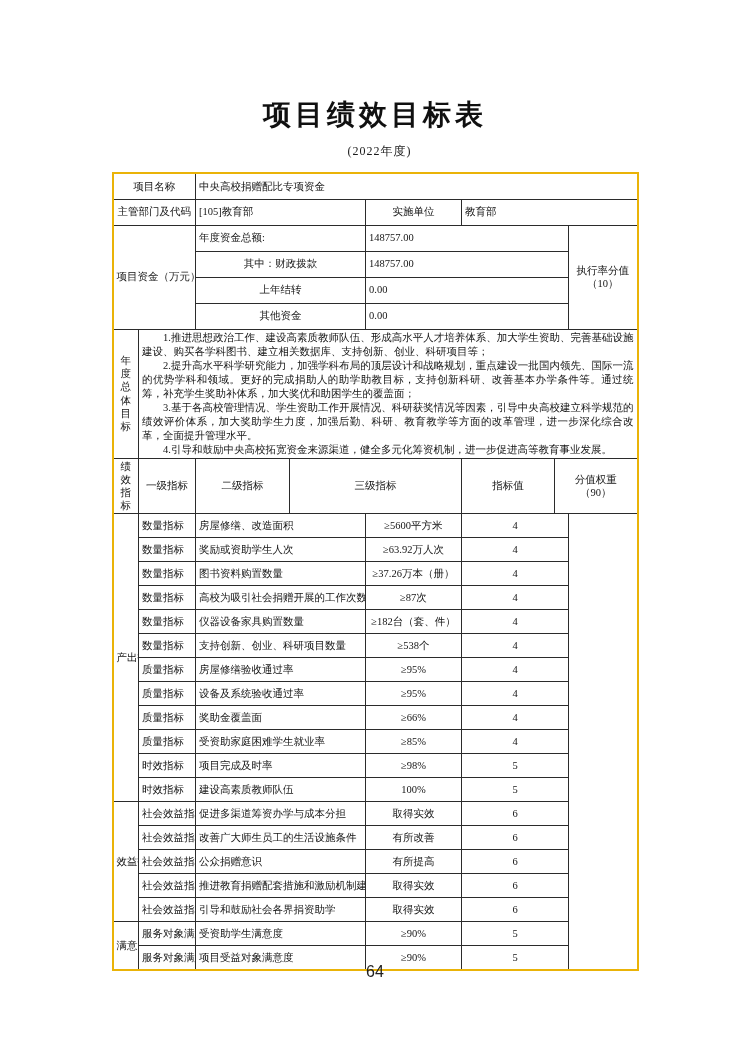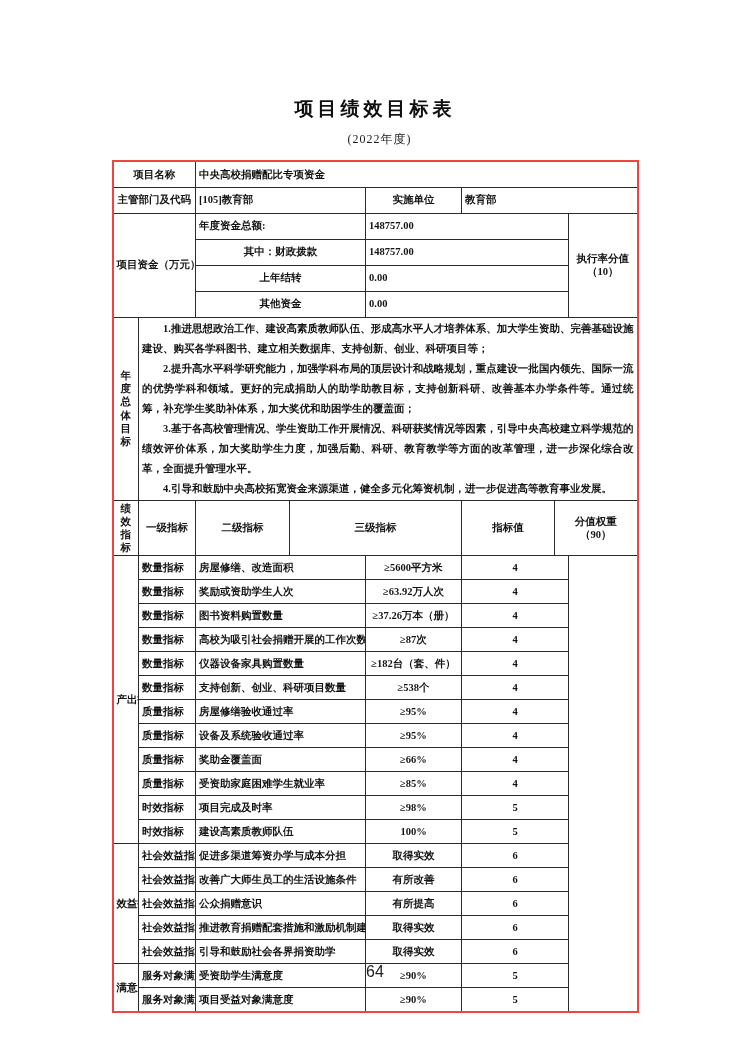--- a/index.html
+++ b/index.html
@@ -2,46 +2,46 @@
 <html><head>
 <meta charset="utf-8">
 <style>
   html,body{margin:0;padding:0;}
   body{
     width:750px;height:1060px;background:#ffffff;color:#141414;
     font-family:"Liberation Serif","DejaVu Serif",serif;
     overflow:hidden;position:relative;
   }
   .page-title{
-    margin:96px 0 0 0;text-align:center;font-size:19px;font-weight:bold;
+    margin:96px 0 0 0;text-align:center;font-size:28px;font-weight:bold;
     letter-spacing:4px;color:#101010;
   }
   .page-subtitle{
     margin:9px 0 0 0;text-align:center;font-size:12px;letter-spacing:1px;color:#1a1a1a;padding-left:9px;
   }
   table.perf{
     width:525px;margin:12px auto 0 auto;border-collapse:collapse;table-layout:fixed;
-    border:2px solid #ef4444;font-size:10.5px;color:#141414;font-weight:bold;
+    border:2px solid #eab308;font-size:10.5px;color:#141414;
   }
   table.perf td{
     border:1px solid #2b2b2b;padding:1px 3px;vertical-align:middle;
     overflow:hidden;line-height:1.25;
   }
   td.c{text-align:center;}
   td.l{text-align:left;}
   td.r{padding-right:6px;}
   td.nw{white-space:nowrap;}
   td.stack{white-space:pre-line;text-align:center;line-height:1.35;}
   td.fund-first{padding-left:8px;}
   tr.r26{height:26px;}
   tr.r-goal{height:126px;}
   tr.r-head{height:36px;}
   tr.r-ind{height:24px;}
   td.goal-cell{vertical-align:middle;padding:4px 10px;}
-  td.goal-cell p{margin:0;text-indent:2em;font-size:10.5px;line-height:20px;text-align:justify;}
+  td.goal-cell p{margin:0;text-indent:2em;font-size:10.5px;line-height:14px;text-align:justify;}
   .page-number{
     position:absolute;left:0;right:0;top:963px;text-align:center;
     font-size:16px;color:#222;font-family:"Liberation Sans","DejaVu Sans",sans-serif;
   }
 </style>
 </head>
 <body>
 
 <h1 class="page-title">项目绩效目标表</h1>
 <div class="page-subtitle">(2022年度)</div>

